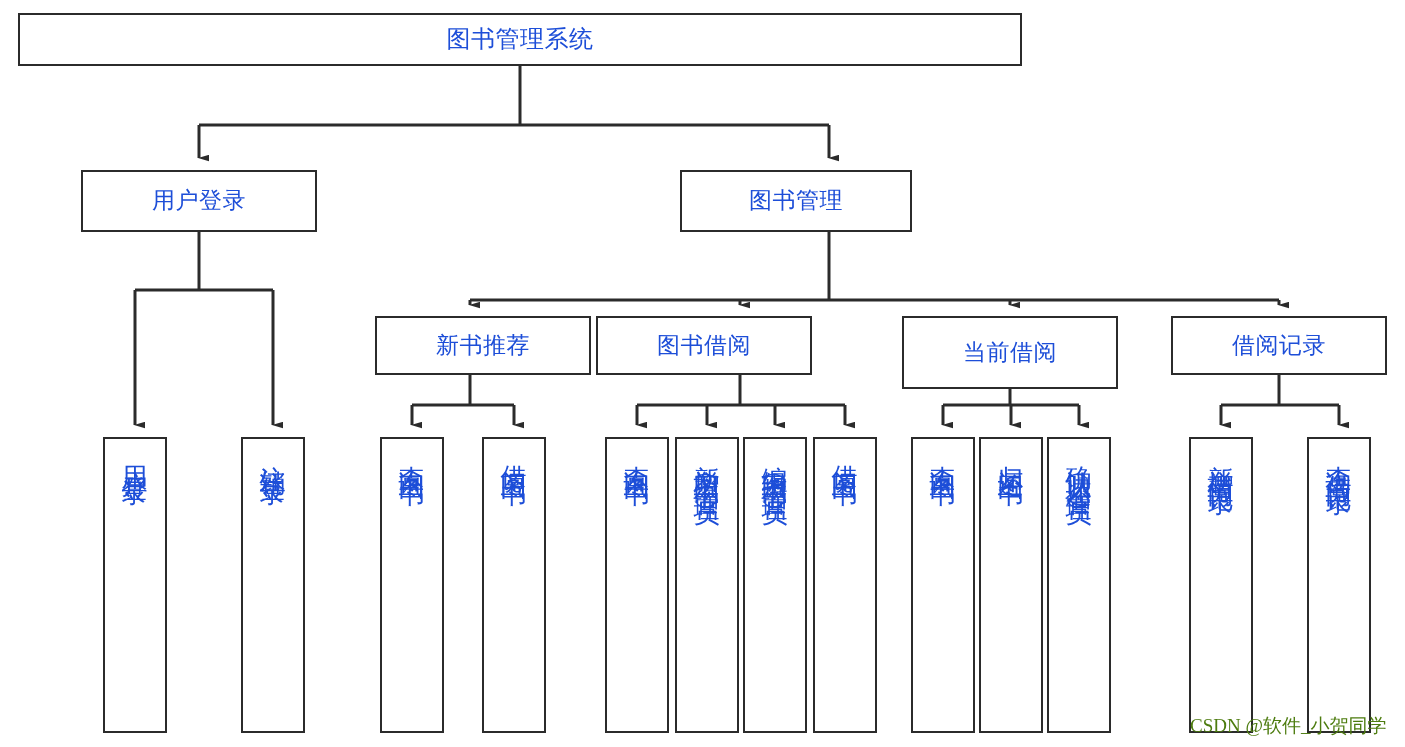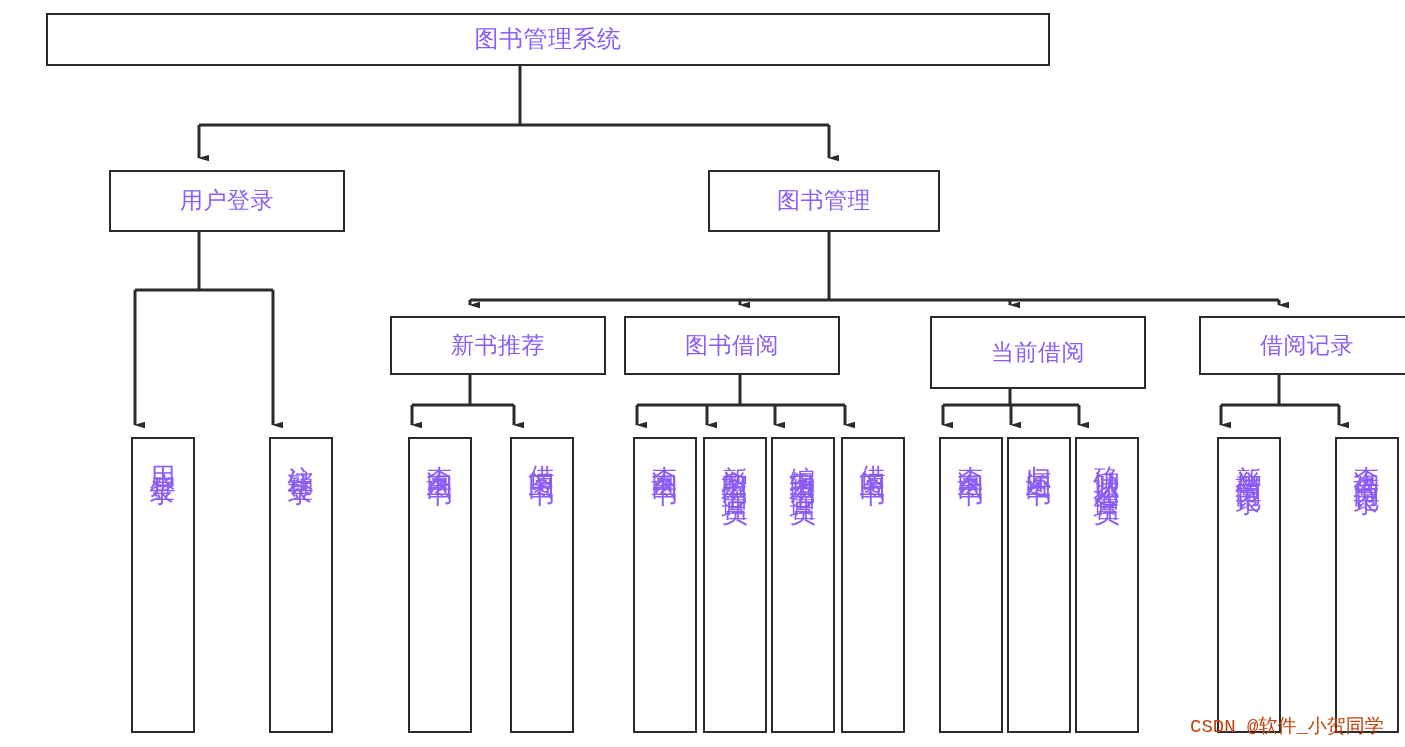--- a/index.html
+++ b/index.html
@@ -18,22 +18,21 @@
     overflow: hidden;
   }
   .node {
     position: absolute;
     box-sizing: border-box;
     background: #ffffff;
     border: 2.5px solid #2b2b2b;
     display: flex;
     align-items: center;
     justify-content: center;
-    color: #8b5cf6;
-    margin-left: 28px;
+    color: #1d4ed8;
   }
   .node .label {
     text-align: center;
     line-height: 1.18;
     letter-spacing: 0.5px;
   }
   
   .node.h .label {
     font-size: 23px;
     white-space: nowrap;
@@ -61,23 +60,23 @@
     top: 0;
     width: 1405px;
     height: 747px;
     pointer-events: none;
   }
   .watermark {
     position: absolute;
     left: 1190px;
     top: 713px;
     font-size: 19px;
-    color: #c2410c;
+    color: #4d7c0f;
     white-space: nowrap;
-    font-family: Liberation Mono, monospace;
+    font-family: Liberation Serif, serif;
   }
 </style>
 </head>
 <body>
 
 <div id="canvas">
 
   <svg class="edges" viewBox="0 0 1405 747">
     <defs>
       <marker id="arrow" markerWidth="10" markerHeight="11" refX="3.2" refY="10" orient="auto" markerUnits="userSpaceOnUse">
@@ -132,21 +131,21 @@
     <span class="label">图书管理系统</span>
   </div>
 
   <div class="node h" style="left:81px; top:170px; width:236px; height:62px;">
     <span class="label">用户登录</span>
   </div>
   <div class="node h" style="left:680px; top:170px; width:232px; height:62px;">
     <span class="label">图书管理</span>
   </div>
 
-  <div class="node h" style="left:362px; top:316px; width:216px; height:59px;">
+  <div class="node h" style="left:375px; top:316px; width:216px; height:59px;">
     <span class="label">新书推荐</span>
   </div>
   <div class="node h" style="left:596px; top:316px; width:216px; height:59px;">
     <span class="label">图书借阅</span>
   </div>
   <div class="node h" style="left:902px; top:316px; width:216px; height:73px;">
     <span class="label">当前借阅</span>
   </div>
   <div class="node h" style="left:1171px; top:316px; width:216px; height:59px;">
     <span class="label">借阅记录</span>

